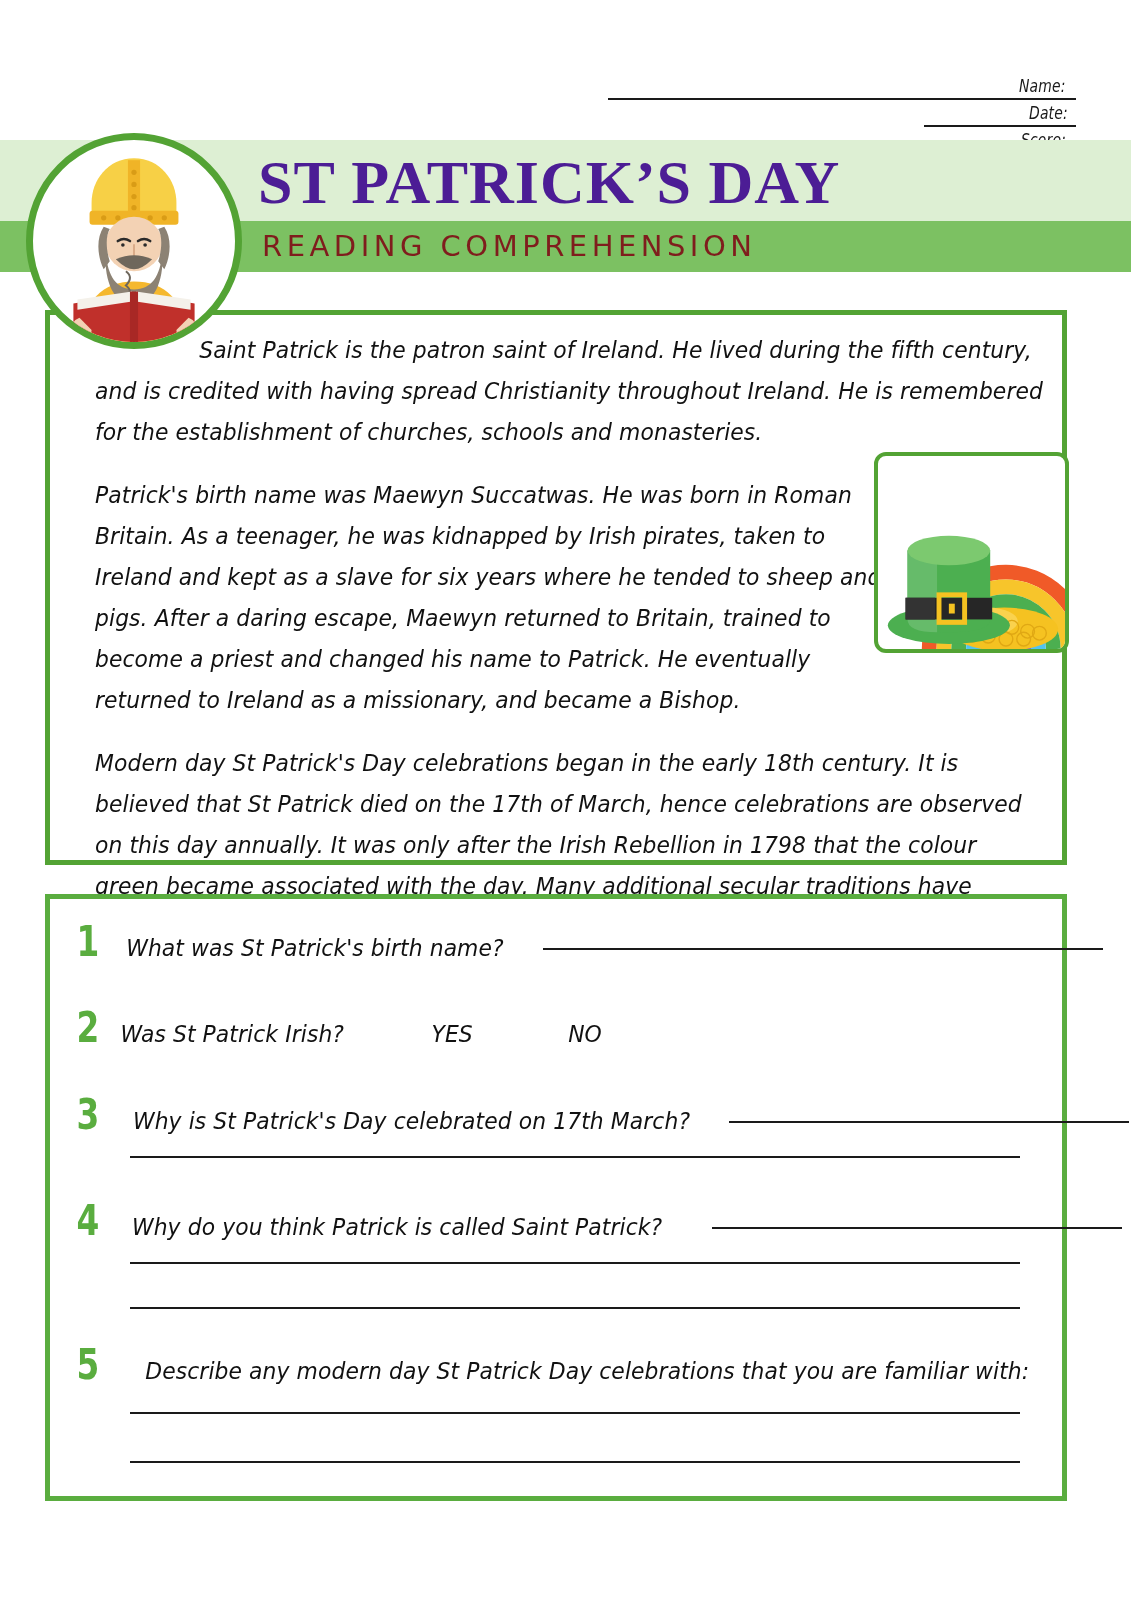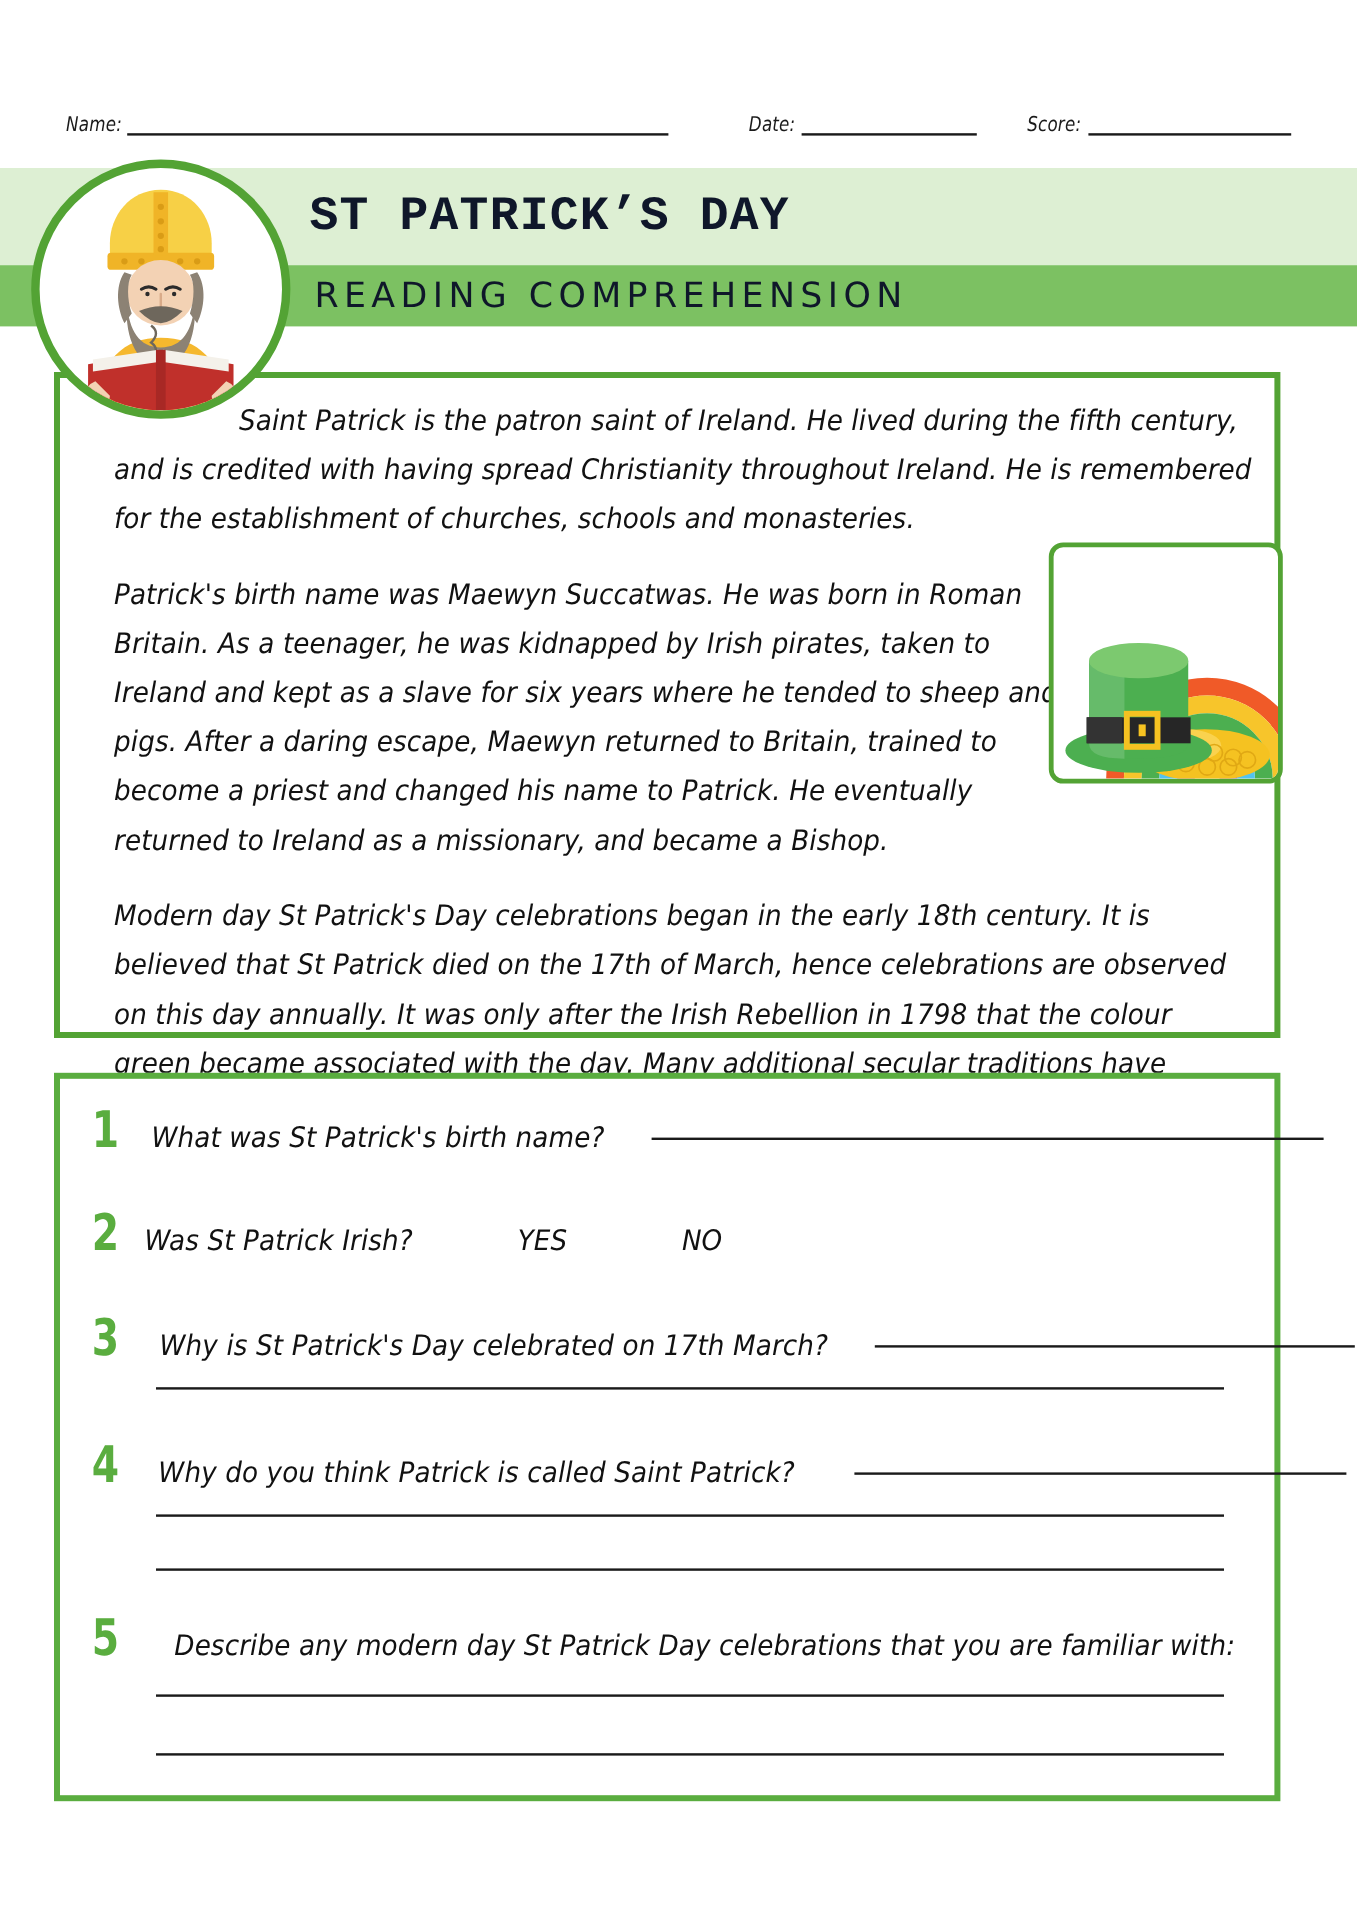--- a/index.html
+++ b/index.html
@@ -18,20 +18,21 @@
   
   .meta-row {
     position: absolute;
     left: 0; top: 76px;
     width: 1131px;
     height: 40px;
     display: flex;
     align-items: flex-end;
     padding: 0 55px;
     box-sizing: border-box;
+    flex-direction: column;
   }
   .meta-label {
     font-family: "DejaVu Sans", sans-serif;
     font-size: 17px;
     font-style: italic;
     color: #1a1a1a;
     white-space: nowrap;
     letter-spacing: .2px;
     transform: scaleX(.82);
     transform-origin: left bottom;
@@ -74,39 +75,39 @@
     overflow: hidden;
     z-index: 5;
   }
   .badge svg { display: block; width: 100%; height: 100%; }
 
   
   .title-main {
     position: absolute;
     left: 258px; top: 144px;
     width: 780px; height: 76px;
-    font-family: Liberation Mono, monospace;
-    font-size: 40px;
+    font-family: Liberation Serif, serif;
+    font-size: 62px;
     font-weight: bold;
     letter-spacing: 1px;
-    color: #0f172a;
+    color: #4c1d95;
     line-height: 76px;
     white-space: nowrap;
     transform: scaleX(1.0);
     transform-origin: left center;
   }
   .title-sub {
     position: absolute;
     left: 262px; top: 222px;
     width: 780px; height: 49px;
     font-family: "DejaVu Sans", sans-serif;
     font-size: 29px;
     font-weight: normal;
     letter-spacing: 4.5px;
-    color: #0f172a;
+    color: #7f1d1d;
     line-height: 49px;
     white-space: nowrap;
   }
 
   
   .passage-box {
     position: absolute;
     left: 45px; top: 310px;
     width: 1022px; height: 555px;
     border: 5px solid #53a334;

